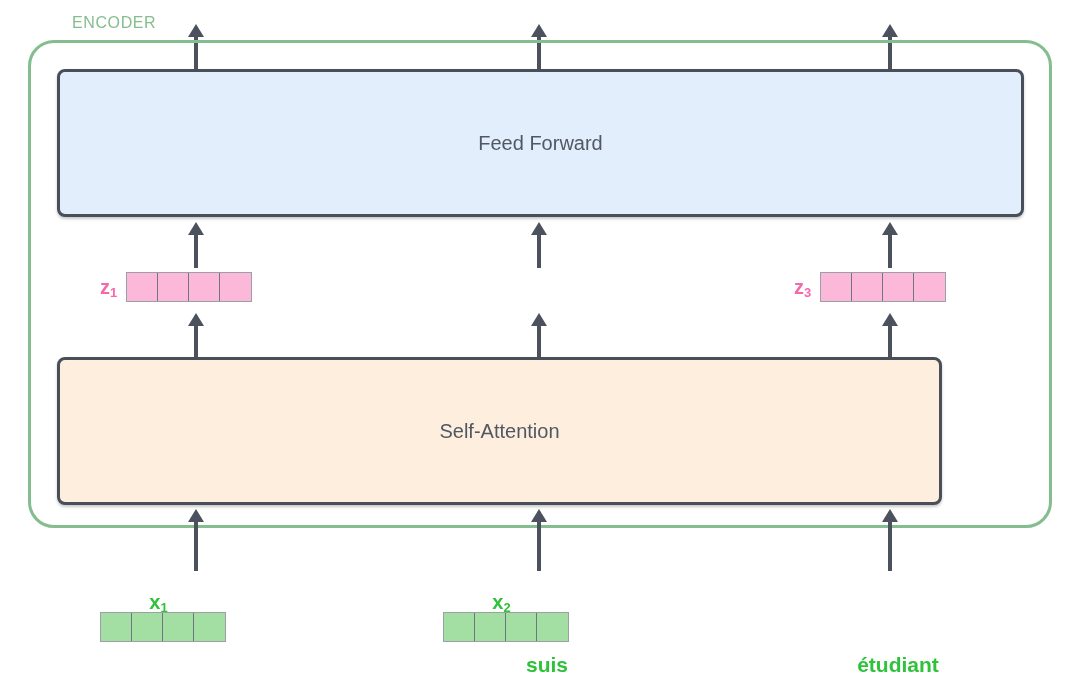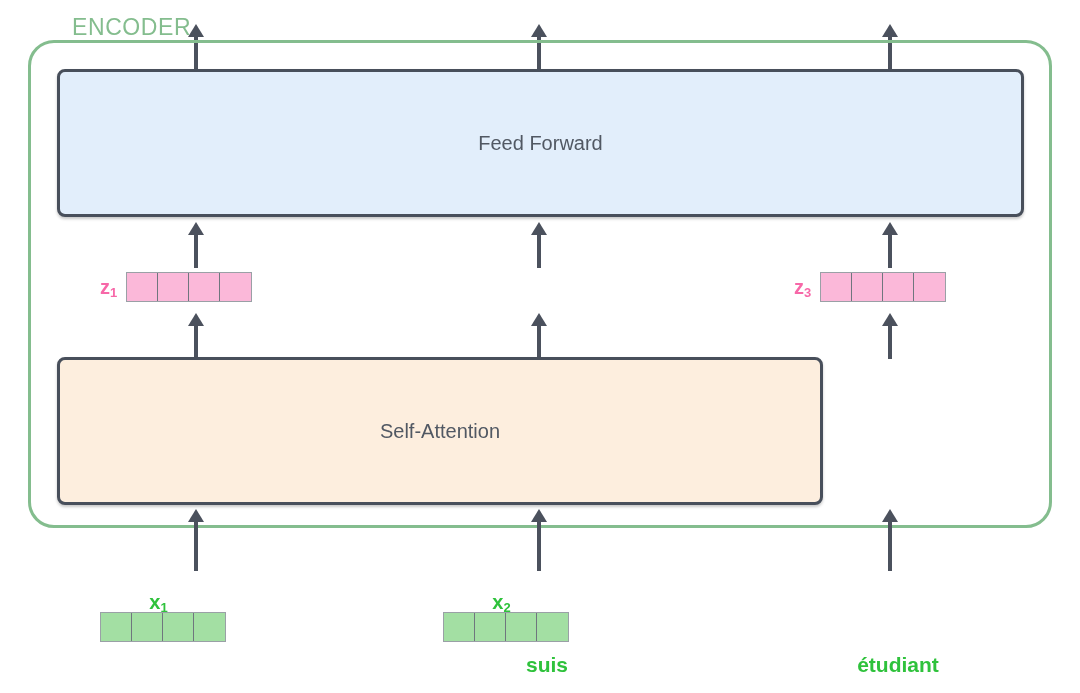--- a/index.html
+++ b/index.html
@@ -28,21 +28,21 @@
     height: 488px;
     border: 3px solid #84bd8e;
     border-radius: 26px;
     box-sizing: border-box;
     background: transparent;
   }
   .encoder-label {
     position: absolute;
     left: 72px;
     top: 14px;
-    font-size: 23px;
+    font-size: 16px;
     letter-spacing: 0.6px;
     color: #84bd8e;
     font-family: "Liberation Sans", sans-serif;
     white-space: nowrap;
   }
 
   
   .layer-box {
     position: absolute;
     box-sizing: border-box;
@@ -61,21 +61,21 @@
   #feed-forward-box {
     left: 57px;
     top: 69px;
     width: 967px;
     height: 148px;
     background: #e2eefb;
   }
   #self-attention-box {
     left: 57px;
     top: 357px;
-    width: 766px;
+    width: 885px;
     height: 148px;
     background: #fdeede;
   }
 
   
   .arrow {
     position: absolute;
     width: 18px;
     display: flex;
     flex-direction: column;

